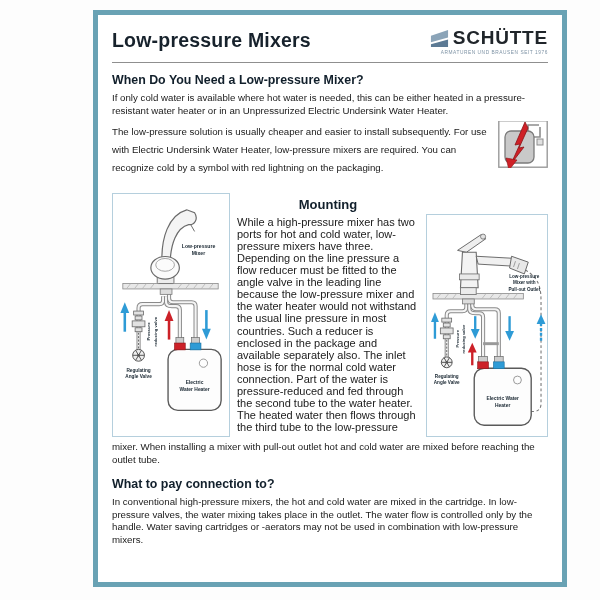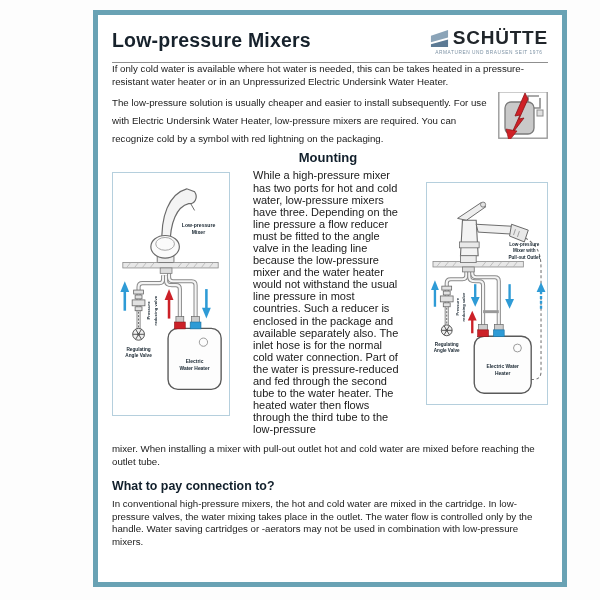--- a/index.html
+++ b/index.html
@@ -8,31 +8,31 @@
     font-family:"Liberation Sans", sans-serif;color:#1f1f1f;
     -webkit-font-smoothing:antialiased;
   }
   .page{
     position:absolute;left:93px;top:10px;width:474px;height:577px;
     box-sizing:border-box;border:5px solid #69a2b4;background:#ffffff;
     padding:10px 14px 8px 14px;overflow:hidden;
   }
   header{display:flex;justify-content:space-between;align-items:flex-start;}
   .title{font-size:19.5px;font-weight:700;color:#17222c;margin:4px 0 0 0;letter-spacing:0.2px;}
-  .logo{display:flex;flex-direction:column;align-items:center;margin-top:2px;}
+  .logo{display:flex;flex-direction:column;align-items:flex-end;margin-top:2px;}
   .logo-row{display:flex;align-items:center;gap:4px;}
   .logo-name{font-size:19px;font-weight:700;color:#20252a;letter-spacing:0.8px;}
   .logo-tag{font-size:4.8px;color:#7d92a4;letter-spacing:0.55px;margin-top:1px;}
   .divider{border-bottom:1.2px solid #8f8f8f;margin-top:7px;}
   h2{font-size:12.4px;font-weight:700;color:#111f2b;margin:10px 0 5px 0;}
   h3{font-size:13px;font-weight:700;color:#111f2b;margin:2px 0 4px 0;text-align:center;}
   p,.ptext{font-size:9.7px;line-height:12.7px;color:#202020;margin:0 0 4px 0;}
   .wrapblock{overflow:hidden;}
   .bolt-box{float:right;width:50px;height:48px;margin:-1px 0 2px 8px;}
-  .row{display:flex;gap:22px;margin-top:2px;align-items:center;}
+  .row{display:flex;gap:6px;margin-top:18px;align-items:flex-end;}
   .diag{margin:0;border:1.4px solid #b5cfdd;background:#fff;flex:none;line-height:0;}
   .mid{flex:1;min-width:0;padding:0 1px;}
   .mid .ptext{font-size:11px;line-height:12.1px;}
   .cont{margin-top:4px;}
   .svg-label{font-weight:700;fill:#16242f;}
 </style>
 </head>
 <body>
 
 <div class="page">
@@ -46,21 +46,22 @@
           <polygon points="1,16 19,11 19,19 1,19" fill="#5c7a94"></polygon>
         </svg>
         <span class="logo-name">SCHÜTTE</span>
       </div>
       <div class="logo-tag">ARMATUREN UND BRAUSEN SEIT 1976</div>
     </div>
   </header>
   <div class="divider"></div>
 
   <section>
-    <p>If only cold water is available where hot water is needed, this can be takes heated in a pressure-resistant water heater or in an Unpressurized Electric Undersink Water Heater.</p>
+    <h2>When Do You Need a Low-pressure Mixer?</h2>
+    <p>If only cold water is available where hot water is needed, this can be either heated in a pressure-resistant water heater or in an Unpressurized Electric Undersink Water Heater.</p>
     <div class="wrapblock">
       <span class="bolt-box">
         <svg width="50" height="48" viewBox="0 0 50 48">
           <rect x="0.8" y="0.8" width="48.4" height="46.4" fill="#ffffff" stroke="#9a9a9a" stroke-width="1.4"></rect>
           <path d="M30,12 L30,5 L41,5 M34,17 L42,17 L42,7" fill="none" stroke="#8d8d8d" stroke-width="1.6"></path>
           <rect x="39" y="19" width="6" height="6" fill="#e0e0e0" stroke="#8d8d8d" stroke-width="1"></rect>
           <rect x="7" y="11" width="29" height="32" rx="6" fill="#c9c9c9" stroke="#7b7b7b" stroke-width="1.3"></rect>
           <polygon points="27,2 17,25 22,24 13,44 26,27 21,28 30,8" fill="#cf2127" stroke="#8c1216" stroke-width="0.8"></polygon>
           <polygon points="8,38 19,40 11,50" fill="#cf2127" stroke="#8c1216" stroke-width="0.6"></polygon>
         </svg>

